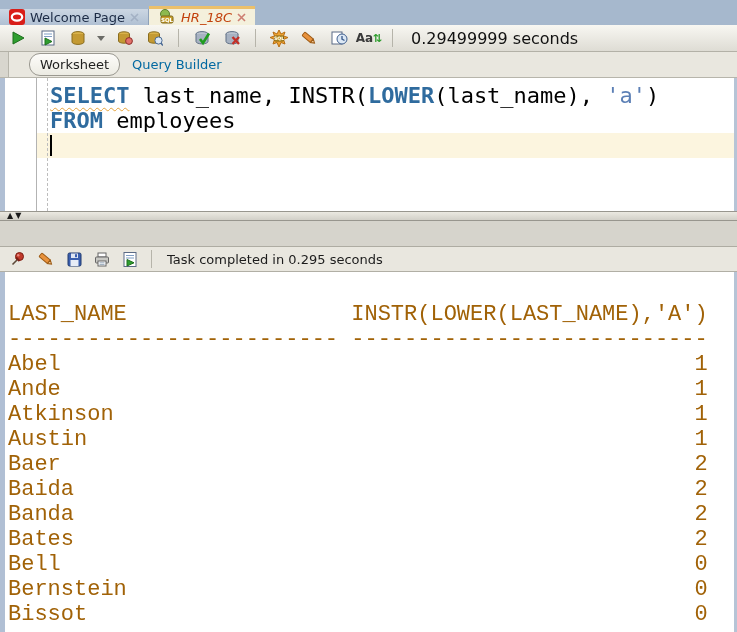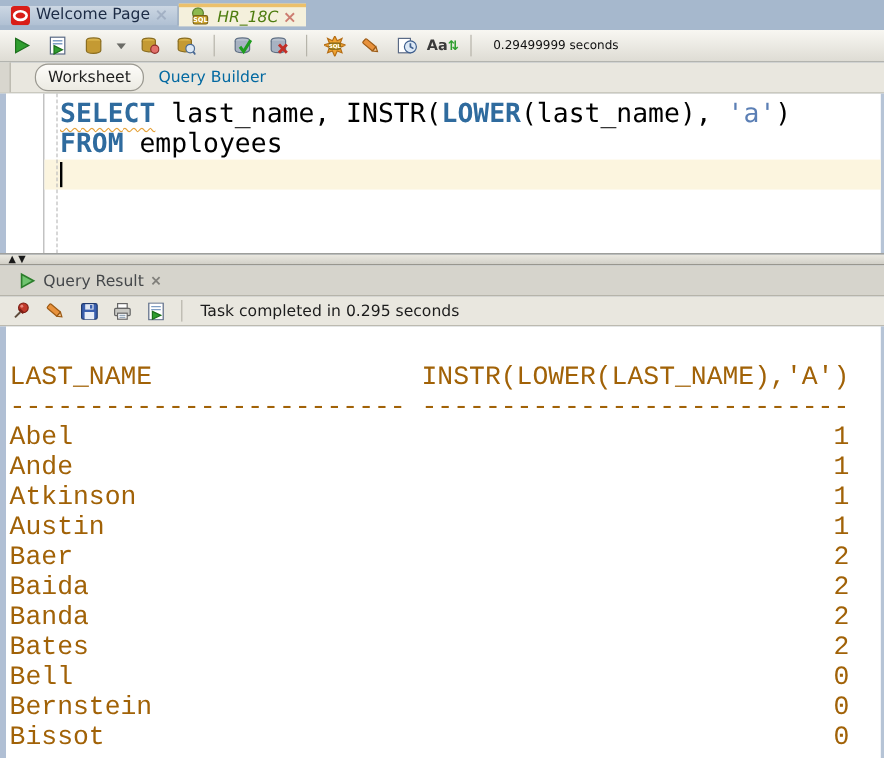--- a/index.html
+++ b/index.html
@@ -2,34 +2,34 @@
 <html><head>
 <meta charset="utf-8">
 <style>
   html,body{margin:0;padding:0}
   body{width:737px;height:632px;position:relative;overflow:hidden;
        background:#a6b8cd;font-family:"DejaVu Sans","Liberation Sans",sans-serif;}
   .row{position:absolute;left:0;right:0}
   svg{display:block}
 
   
-  .tabbar{top:0;height:25px;display:flex;align-items:center;background:#a6b8cd}
+  .tabbar{top:0;height:25px;display:flex;align-items:flex-end;background:#a6b8cd}
   .dtab{display:flex;align-items:center;gap:5px;padding:0 9px;font-size:13px;color:#1c2b45;cursor:default}
   .dtab.inactive{background:linear-gradient(#ccd7e3,#b0c0d3);border-right:1px solid #8fa2ba}
-  .dtab.active{background:#f4f0dc;border-top:3px solid #ecc06a;color:#4d7c0f}
+  .dtab.active{background:#f4f0dc;border-top:3px solid #ecc06a;color:#c2410c}
   .dtab.active .dlabel{font-style:italic}
   .closex{width:9px;height:9px;opacity:.75}
 
   
   .toolbar{top:25px;height:27px;background:linear-gradient(#f8f7f2,#dedcd4);
            border-bottom:1px solid #b3b1a7;display:flex;align-items:center;gap:8px;padding:0 0 0 7px;box-sizing:border-box}
   .icn{width:22px;height:20px;display:flex;align-items:center;justify-content:center;border-radius:3px}
   .sep{width:1px;height:18px;background:#b6b4aa;margin:0 4px}
   .caret{width:9px;height:20px;display:flex;align-items:center}
-  .elapsed{font-size:10px;color:#111;margin-left:6px}
+  .elapsed{font-size:16px;color:#111;margin-left:6px}
   .aa{font-size:12px;font-weight:bold;color:#3a3a3a;letter-spacing:0}
   .aa small{color:#2f9e2f;font-size:11px;font-weight:bold}
 
   
   .subtabs{top:52px;height:26px;background:#e9e7df;border-bottom:1px solid #b7b5ab;
            display:flex;align-items:center;box-sizing:border-box;font-size:13px;color:#3c3c3c}
   .grip{width:8px;height:100%;background:#d8d6ce;border-right:1px solid #b7b5ab}
   .vtab{padding:3px 10px;margin-left:20px;background:linear-gradient(#fdfcf9,#ecebe3);
         border:1px solid #9a9890;border-radius:11px;color:#1e1e1e}
   .vtab2{margin-left:12px;color:#0369a1}
@@ -207,33 +207,20 @@
   <pre class="code" id="code"><div class="cl"><span class="kw sq">SELECT</span><span class="pl"> last_name, INSTR(</span><span class="kw">LOWER</span><span class="pl">(last_name), </span><span class="str">'a'</span><span class="pl">)</span></div><div class="cl"><span class="kw">FROM</span><span class="pl"> employees</span></div><div class="cl"></div></pre>
   <div class="cursor"></div>
 </div>
 
 <div class="row splitter">
   <span class="spArrow">▲</span>
   <span class="spArrow">▼</span>
 </div>
 
 <div class="row btabs">
-  <div class="btab plain">
-    <span>
-      <svg width="14" height="14">
-          <path d="M2 1.5 L12 7 L2 12.5 Z" fill="#6fc46f" stroke="#2c7e2c" stroke-width="1.4"></path>
-        </svg>
-    </span>
-    <span>Query Result</span>
-    <span class="bx">
-      <svg width="8" height="8">
-          <path d="M1 1 L7 7 M7 1 L1 7" stroke="#5c5c58" stroke-width="1.5"></path>
-        </svg>
-    </span>
-  </div>
 </div>
 
 <div class="row btoolbar">
   <span class="icn">
     <svg width="16" height="16">
         <circle cx="9.5" cy="5.5" r="4" fill="#c0392b" stroke="#7c1f15"></circle>
         <circle cx="8.2" cy="4.2" r="1.2" fill="#e8887d"></circle>
         <path d="M7 9 L2.5 13.5" stroke="#5c4a3a" stroke-width="1.6"></path>
         <path d="M6 6.5 L9.5 10" stroke="#7c1f15" stroke-width="2"></path>
       </svg>

